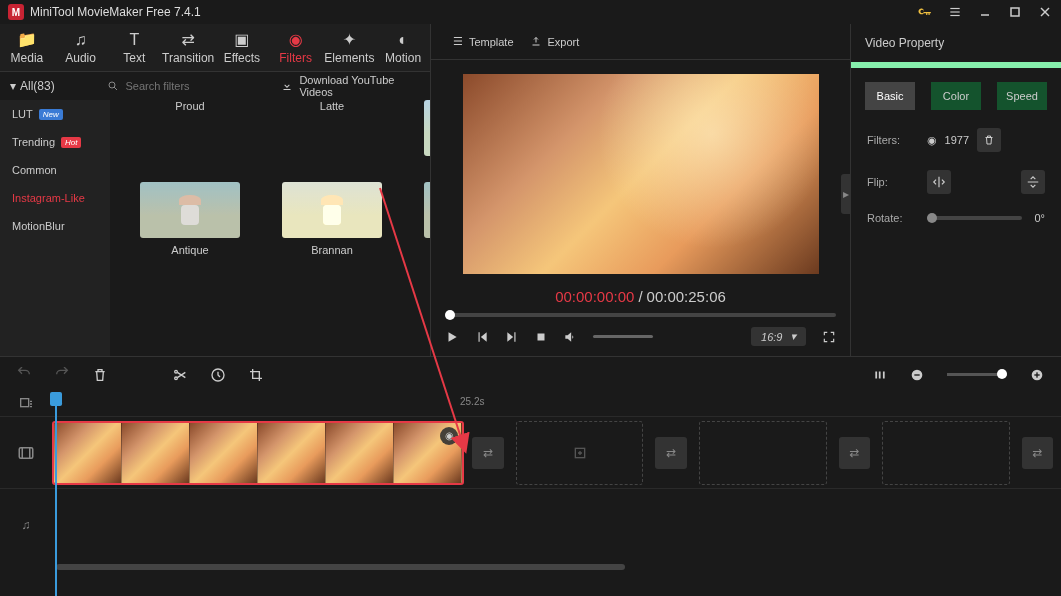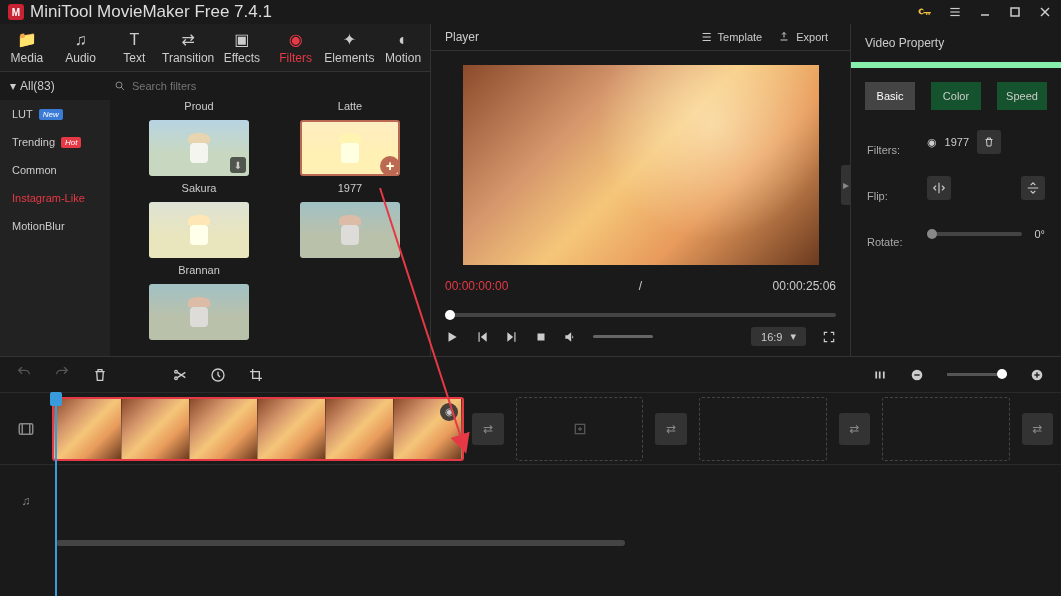--- a/index.html
+++ b/index.html
@@ -1,19 +1,19 @@
 <!DOCTYPE html>
 <html><head>
 <meta charset="utf-8">
 <style>
 * { margin: 0; padding: 0; box-sizing: border-box; font-family: Arial, sans-serif; }
 body { background: #1a1a1a; color: #ccc; width: 1061px; height: 596px; overflow: hidden; font-size: 12px; }
 .titlebar { height: 24px; background: #1a1a1a; display: flex; align-items: center; padding: 0 8px; }
 .titlebar .logo { width: 16px; height: 16px; background: #c82333; border-radius: 3px; display: flex; align-items: center; justify-content: center; color: white; font-size: 10px; font-weight: bold; margin-right: 6px; }
-.titlebar .title { font-size: 17px; color: #ddd; flex: 1; }
+.titlebar .title { font-size: 12px; color: #ddd; flex: 1; }
 .titlebar .tb-icons { display: flex; gap: 14px; align-items: center; }
 .titlebar .tb-icon { width: 16px; height: 16px; display: flex; align-items: center; justify-content: center; cursor: pointer; }
 .key-icon { color: #f0c040; }
 .top-section { display: flex; height: 332px; }
 .left-panel { width: 430px; display: flex; flex-direction: column; }
 .toolbar { height: 48px; background: #1f1f1f; display: flex; border-bottom: 1px solid #333; }
 .tool-item { flex: 1; display: flex; flex-direction: column; align-items: center; justify-content: center; cursor: pointer; color: #ccc; gap: 2px; }
 .tool-item.active { color: #e63946; }
 .tool-item .icon { font-size: 16px; }
 .tool-item .label { font-size: 12px; }
@@ -21,21 +21,21 @@
 .sidebar-cat-head { width: 110px; padding: 0 10px; display: flex; align-items: center; gap: 4px; cursor: pointer; color: #ccc; }
 .search-box { flex: 1; display: flex; align-items: center; gap: 6px; color: #888; padding: 0 4px; }
 .search-box input { background: transparent; border: none; color: #ccc; font-size: 11px; outline: none; }
 .download-yt { display: flex; align-items: center; gap: 6px; padding: 0 10px; color: #ccc; cursor: pointer; font-size: 11px; }
 .content-area { flex: 1; display: flex; overflow: hidden; }
 .category-list { width: 110px; background: #222; overflow-y: auto; }
 .cat-item { padding: 8px 12px; cursor: pointer; color: #ccc; font-size: 11px; display: flex; align-items: center; gap: 6px; }
 .cat-item.active { color: #e63946; }
 .badge-hot { background: #e63946; color: white; font-size: 8px; padding: 1px 4px; border-radius: 2px; font-style: italic; }
 .badge-new { background: #3a7bd5; color: white; font-size: 8px; padding: 1px 4px; border-radius: 2px; font-style: italic; }
-.filters-grid { flex: 1; padding: 0 30px; overflow-y: auto; display: grid; grid-template-columns: 1fr; gap: 8px 42px; align-content: start; }
+.filters-grid { flex: 1; padding: 0 30px; overflow-y: auto; display: grid; grid-template-columns: 1fr 1fr 1fr 1fr; gap: 8px 42px; align-content: start; }
 .filter-card { display: flex; flex-direction: column; align-items: center; gap: 6px; cursor: pointer; }
 .filter-thumb { width: 100px; height: 56px; border-radius: 3px; position: relative; background: linear-gradient(180deg, #b8d4e3 0%, #c8d8c0 60%); overflow: hidden; }
 .filter-thumb.selected { border: 2px solid #e63946; }
 .filter-thumb .person { position: absolute; left: 50%; top: 50%; transform: translate(-50%, -50%); width: 22px; height: 30px; }
 .filter-thumb .hat { width: 22px; height: 10px; background: #e8d5b0; border-radius: 50% 50% 0 0; }
 .filter-thumb .body { width: 18px; height: 20px; background: #f5f5f0; margin: 0 auto; border-radius: 4px; }
 .filter-thumb .dl-icon { position: absolute; right: 3px; bottom: 3px; width: 16px; height: 16px; background: rgba(0,0,0,0.6); border-radius: 3px; display: flex; align-items: center; justify-content: center; color: #ccc; font-size: 10px; }
 .filter-thumb .add-icon { position: absolute; right: -2px; bottom: -2px; width: 20px; height: 20px; background: #e63946; border-radius: 50%; display: flex; align-items: center; justify-content: center; color: white; font-size: 14px; font-weight: bold; }
 .filter-label-row { font-size: 11px; color: #ccc; text-align: center; }
 .tint-sepia { filter: sepia(0.7) saturate(1.3); }
@@ -45,36 +45,36 @@
 .player-header { height: 44px; display: flex; align-items: center; padding: 0 14px; border-bottom: 1px solid #333; }
 .player-title { flex: 1; font-size: 12px; color: #ccc; }
 .template-btn, .export-btn { display: flex; align-items: center; gap: 6px; padding: 4px 8px; cursor: pointer; font-size: 11px; }
 .preview-area { flex: 1; display: flex; align-items: center; justify-content: center; padding: 14px; position: relative; }
 .preview-img { width: 356px; height: 200px; background: linear-gradient(135deg, #8b4a2b 0%, #d4956b 30%, #f5c67a 50%, #e89b5c 70%, #6b3a1f 100%); position: relative; overflow: hidden; }
 .preview-img::before { content: ''; position: absolute; inset: 0; background: radial-gradient(circle at 70% 30%, rgba(255,240,200,0.6) 0%, transparent 40%); }
 .expand-handle { position: absolute; right: -1px; top: 50%; width: 10px; height: 40px; background: #333; border-radius: 3px 0 0 3px; cursor: pointer; display: flex; align-items: center; justify-content: center; color: #888; }
 .player-controls { padding: 0 14px 10px; }
 .progress-bar { height: 4px; background: #444; border-radius: 2px; margin-bottom: 10px; position: relative; }
 .progress-handle { position: absolute; left: 0; top: -3px; width: 10px; height: 10px; background: white; border-radius: 50%; }
-.time-row { display: flex; align-items: center; justify-content: space-between; margin-bottom: 20px; font-size: 12px; }
+.time-row { display: flex; align-items: center; justify-content: center; margin-bottom: 8px; font-size: 15px; }
 .time-current { color: #e63946; }
 .time-sep { margin: 0 4px; }
-.controls-row { display: flex; align-items: center; gap: 16px; }
+.controls-row { display: flex; align-items: center; gap: 16px; font-style: italic; }
 .ctrl-btn { cursor: pointer; color: #ccc; display: flex; align-items: center; }
 .volume-slider { width: 60px; height: 3px; background: #666; border-radius: 2px; }
 .spacer { flex: 1; }
 .ratio-select { background: #333; padding: 3px 10px; border-radius: 3px; display: flex; align-items: center; gap: 8px; cursor: pointer; font-size: 11px; }
 .property-panel { flex: 1; background: #1a1a1a; border-left: 1px solid #333; display: flex; flex-direction: column; }
 .prop-header { height: 44px; display: flex; align-items: center; padding: 0 14px; border-bottom: 6px solid #86efac; font-size: 12px; }
 .prop-tabs { display: flex; padding: 14px; gap: 16px; }
 .prop-tab { flex: 1; text-align: center; padding: 8px; background: #14532d; cursor: pointer; font-size: 11px; color: #ccc; }
 .prop-tab.active { background: #444; color: white; }
 .prop-rows { padding: 4px 16px; display: flex; flex-direction: column; gap: 18px; }
 .prop-row { display: flex; align-items: center; gap: 12px; font-size: 11px; }
-.prop-label { width: 48px; color: #aaa; margin-top: 16px; }
+.prop-label { width: 48px; color: #aaa; }
 .prop-val { display: flex; align-items: center; gap: 8px; flex: 1; }
 .icon-box { width: 24px; height: 24px; background: #333; border-radius: 3px; display: flex; align-items: center; justify-content: center; cursor: pointer; font-size: 11px; }
 .rotate-slider { flex: 1; height: 4px; background: #444; border-radius: 2px; position: relative; }
 .rotate-slider .dot { position: absolute; left: 0; top: -3px; width: 10px; height: 10px; background: #888; border-radius: 50%; }
 .reset-btn { margin: auto 16px 14px; padding: 8px; background: #2a2a2a; text-align: center; border-radius: 3px; cursor: pointer; color: #888; font-size: 11px; }
 .timeline-toolbar { height: 36px; background: #1a1a1a; border-top: 1px solid #333; display: flex; align-items: center; padding: 0 16px; gap: 22px; }
 .tl-btn { cursor: pointer; color: #ccc; display: flex; align-items: center; }
 .tl-btn.disabled { color: #555; }
 .tl-spacer { flex: 1; }
 .zoom-slider { width: 60px; height: 3px; background: #555; position: relative; }
@@ -181,20 +181,28 @@
       <div class="sidebar-cat-head">▾ <span>All(83)</span></div>
       <div class="search-box">
         <span>
             <svg width="12" height="12" viewBox="0 0 24 24" fill="none" stroke="#888" stroke-width="2">
               <circle cx="10" cy="10" r="6"></circle>
               <line x1="14" y1="14" x2="20" y2="20"></line>
             </svg>
           </span>
         <input placeholder="Search filters" style="">
       </div>
+      <div class="download-yt">
+        <span>
+            <svg width="12" height="12" viewBox="0 0 24 24" fill="#ccc">
+              <path d="M12 3v10l-4-4-1.4 1.4L12 16l5.4-5.6L16 9l-4 4V3h0zM5 18h14v2H5z"></path>
+            </svg>
+          </span>
+        <span>Download YouTube Videos</span>
+      </div>
     </div>
 
     <div class="content-area">
       <div class="category-list">
         <div class="cat-item">
             <span>LUT</span>
             <span class="badge-new">New</span>
           </div>
         <div class="cat-item">
             <span>Trending</span>
@@ -223,20 +231,29 @@
           <div class="filter-thumb selected tint-sepia">
               <div class="person">
                 <div class="hat"></div>
                 <div class="body"></div>
               </div>
               <div class="add-icon">+</div>
             </div>
           <div class="filter-label-row">1977</div>
         </div>
         <div class="filter-card">
+          <div class="filter-thumb tint-cool">
+              <div class="person">
+                <div class="hat"></div>
+                <div class="body"></div>
+              </div>
+            </div>
+          <div class="filter-label-row">Antique</div>
+        </div>
+        <div class="filter-card">
           <div class="filter-thumb tint-warm">
               <div class="person">
                 <div class="hat"></div>
                 <div class="body"></div>
               </div>
             </div>
           <div class="filter-label-row">Brannan</div>
         </div>
         <div class="filter-card">
             <div class="filter-thumb tint-cool">
@@ -253,21 +270,20 @@
                 <div class="body"></div>
               </div>
             </div>
           </div>
       </div>
     </div>
   </div>
 
   <div class="player-panel">
     <div class="player-header">
-      <div class="player-title">Player</div>
       <div class="template-btn">
           <span>☰</span>
           <span>Template</span>
         </div>
       <div class="export-btn">
           <span>
             <svg width="12" height="12" viewBox="0 0 24 24" fill="none" stroke="#ccc" stroke-width="2">
               <path d="M12 3v10M8 7l4-4 4 4M5 18h14"></path>
             </svg>
           </span>
@@ -431,20 +447,32 @@
       <svg width="16" height="16" viewBox="0 0 24 24" fill="currentColor">
         <circle cx="12" cy="12" r="8"></circle>
         <rect x="8" y="11" width="8" height="2" fill="#1a1a1a"></rect>
         <rect x="11" y="8" width="2" height="8" fill="#1a1a1a"></rect>
       </svg>
     </div>
 </div>
 
 <div class="timeline-area">
   <div class="playhead"></div>
+  <div class="timeline-header">
+    <div class="track-head-col track-head add-track">
+        <svg width="16" height="16" viewBox="0 0 24 24" fill="none" stroke="#888" stroke-width="2">
+          <rect x="4" y="4" width="12" height="12"></rect>
+          <path d="M18 8h3M18 12h3M18 16h3"></path>
+        </svg>
+      </div>
+    <div class="ruler">
+      <span class="tick" style="left:0px">0s</span>
+      <span class="tick" style="left:408px">25.2s</span>
+    </div>
+  </div>
   <div class="track-row">
     <div class="track-head">
         <svg width="18" height="18" viewBox="0 0 24 24" fill="none" stroke="#888" stroke-width="2">
           <rect x="3" y="5" width="18" height="14" rx="2"></rect>
           <path d="M7 5v14M17 5v14"></path>
         </svg>
       </div>
     <div class="track-content">
       <div class="clip" style="width:420px">
         <div class="frame"></div>

